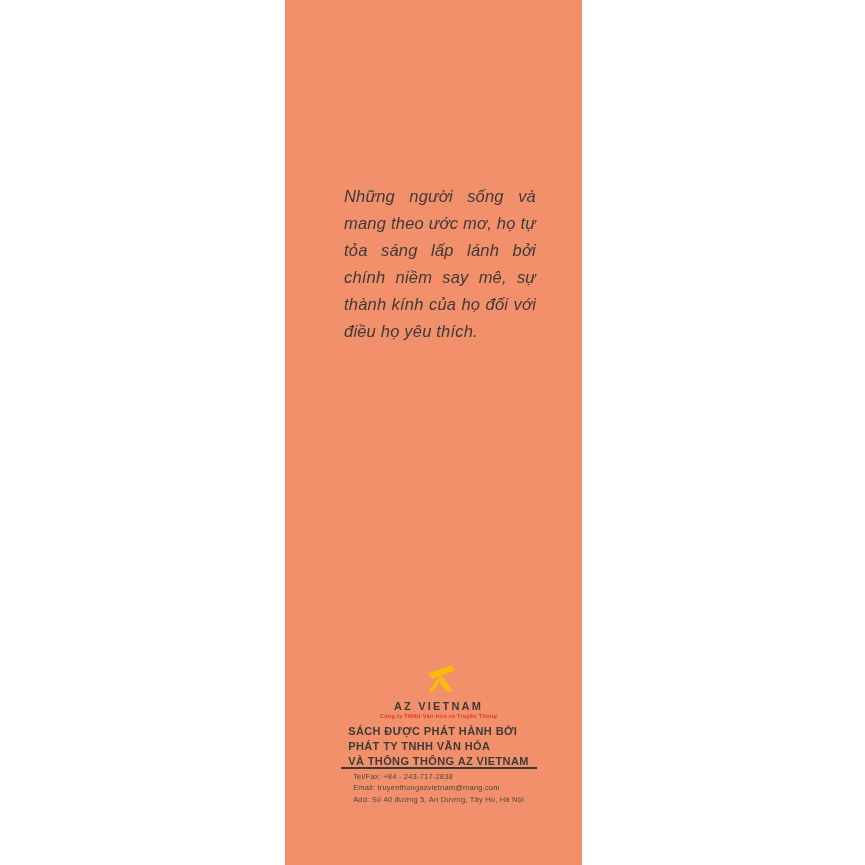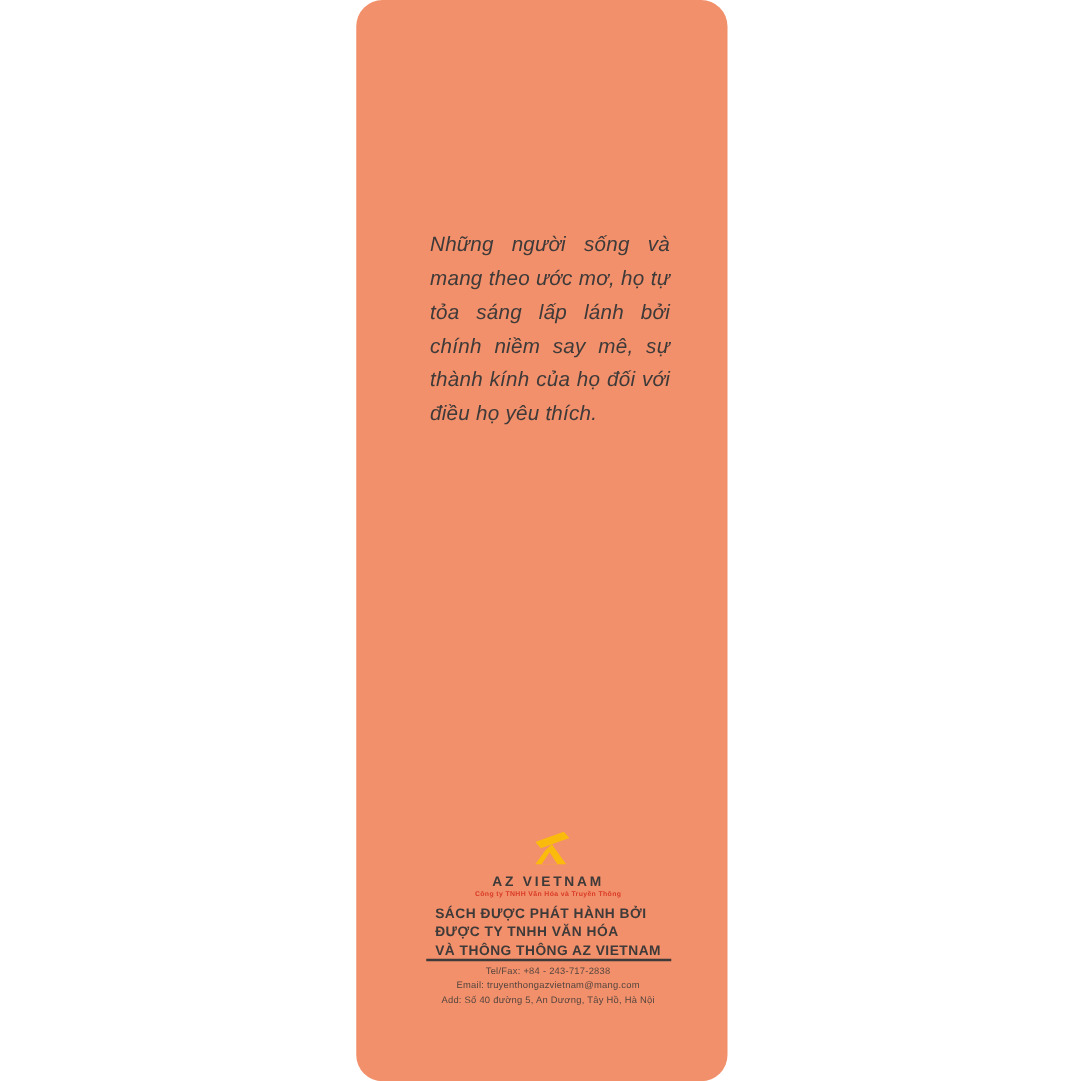--- a/index.html
+++ b/index.html
@@ -16,21 +16,20 @@
     background: var(--page_bg);
     font-family: "Liberation Sans", sans-serif;
     overflow: hidden;
     position: relative;
   }
   .cover-panel {
     position: absolute;
     left: 285px; top: 0;
     width: 297px; height: 865px;
     background: var(--panel_bg);
-    border-radius: 21px;
   }
   .quote {
     position: absolute;
     top: 183px;
     left: 59px;
     width: 192px;
     font-size: 16.5px;
     line-height: 27px;
     font-style: italic;
     font-weight: 500;
@@ -67,21 +66,20 @@
     line-height: 15px;
     color: var(--text_dark);
   }
   .rule {
     top: 767px;
     width: 196px; height: 2px;
     background: var(--text_dark);
   }
   .contact {
     top: 771px;
-    text-align: center;
     font-size: 7.5px;
     letter-spacing: 0.2px;
     line-height: 11.3px;
     color: var(--contact_brown);
   }
 </style>
 </head>
 <body>
 
 <div class="cover-panel">
@@ -96,21 +94,21 @@
 
     <polygon points="31,28 41,43 21,43" fill="var(--panel_bg)"></polygon>
   </svg>
 
   <div class="footer-el brand">AZ VIETNAM</div>
 
   <div class="footer-el brand-sub">Công ty TNHH Văn Hóa và Truyền Thông</div>
 
   <div class="footer-el publisher">
     <div>SÁCH ĐƯỢC PHÁT HÀNH BỞI</div>
-    <div>ĐƯỢC TY TNHH VĂN HÓA</div>
+    <div>PHÁT TY TNHH VĂN HÓA</div>
     <div>VÀ THÔNG THÔNG AZ VIETNAM</div>
   </div>
 
   <div class="footer-el rule"></div>
 
   <div class="footer-el contact">
     <div>Tel/Fax: +84 - 243-717-2838</div>
     <div>Email: truyenthongazvietnam@mang.com</div>
     <div>Add: Số 40 đường 5, An Dương, Tây Hồ, Hà Nội</div>
   </div>

